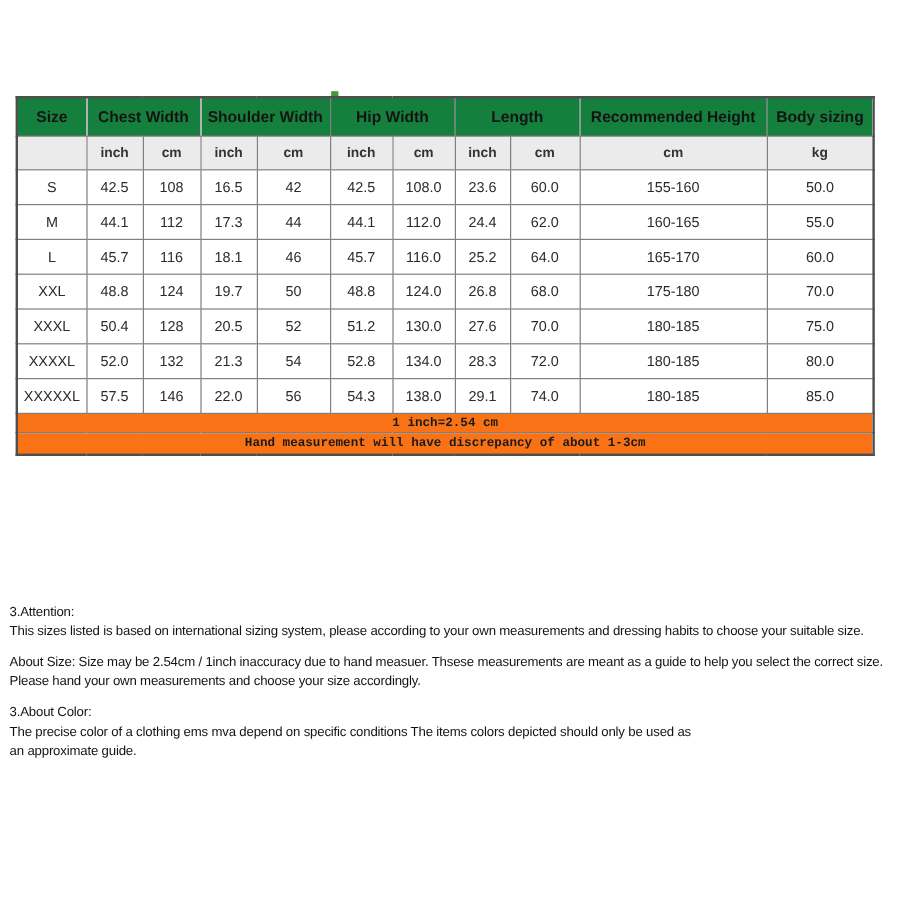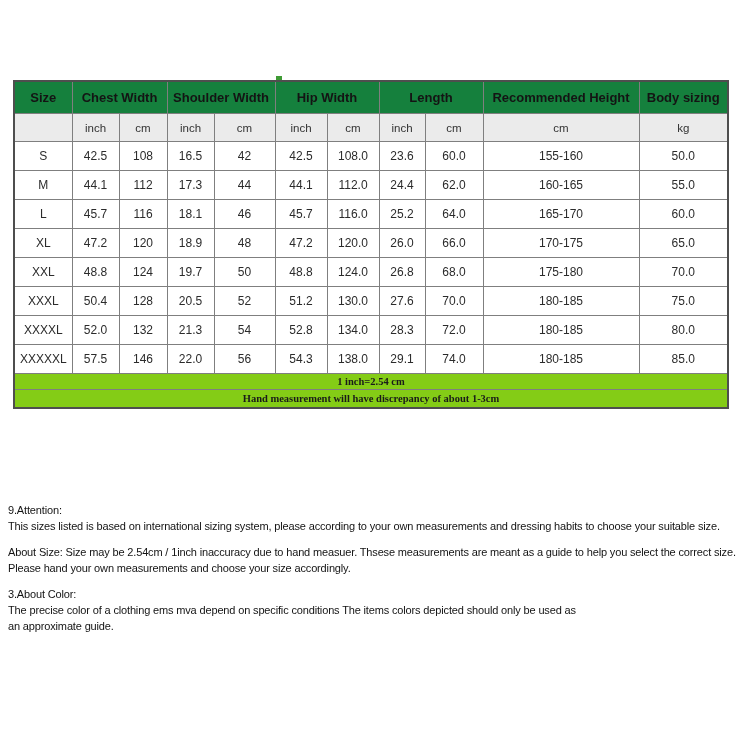--- a/index.html
+++ b/index.html
@@ -37,33 +37,33 @@
   .size-table thead .head-row th {
     background: #15803d;
     font-size: 13px;
     font-weight: bold;
     color: #141414;
     height: 31px;
   }
   .size-table thead .units-row th {
     background: #ebebeb;
     font-size: 11.5px;
-    font-weight: normal;
+    font-weight: bold;
     color: #333333;
     height: 27px;
   }
   .size-table tbody td {
     background: #ffffff;
     font-size: 12px;
     color: #2b2b2b;
     height: 28px;
   }
   .size-table tfoot td {
-    background: #84cc16;
-    font-family: Liberation Serif, serif;
+    background: #f97316;
+    font-family: Liberation Mono, monospace;
     font-weight: bold;
     font-size: 10.5px;
     color: #1a1a1a;
   }
   .size-table tfoot .footnote-1 td { height: 15px; }
   .size-table tfoot .footnote-2 td { height: 17px; }
 
   
   .notes {
     position: absolute;
@@ -168,33 +168,20 @@
           <td>18.1</td>
           <td>46</td>
           <td>45.7</td>
           <td>116.0</td>
           <td>25.2</td>
           <td>64.0</td>
           <td>165-170</td>
           <td>60.0</td>
         </tr>
         <tr>
-          <td>XL</td>
-          <td>47.2</td>
-          <td>120</td>
-          <td>18.9</td>
-          <td>48</td>
-          <td>47.2</td>
-          <td>120.0</td>
-          <td>26.0</td>
-          <td>66.0</td>
-          <td>170-175</td>
-          <td>65.0</td>
-        </tr>
-        <tr>
           <td>XXL</td>
           <td>48.8</td>
           <td>124</td>
           <td>19.7</td>
           <td>50</td>
           <td>48.8</td>
           <td>124.0</td>
           <td>26.8</td>
           <td>68.0</td>
           <td>175-180</td>
@@ -245,21 +232,21 @@
         <td colspan="11">1 inch=2.54 cm</td>
       </tr>
       <tr class="footnote-2">
         <td colspan="11">Hand measurement will have discrepancy of about 1-3cm</td>
       </tr>
     </tfoot>
   </table>
 
   <div class="notes">
     <div class="note">
-      <div>9.Attention:</div>
+      <div>3.Attention:</div>
       <div>This sizes listed is based on international sizing system, please according to your own measurements and dressing habits to choose your suitable size.</div>
     </div>
     <div class="note">
       <div>About Size: Size may be 2.54cm / 1inch inaccuracy due to hand measuer. Thsese measurements are meant as a guide to help you select the correct size.</div>
       <div>Please hand your own measurements and choose your size accordingly.</div>
     </div>
     <div class="note">
       <div>3.About Color:</div>
       <div>The precise color of a clothing ems mva depend on specific conditions The items colors depicted should only be used as</div>
       <div>an approximate guide.</div>

